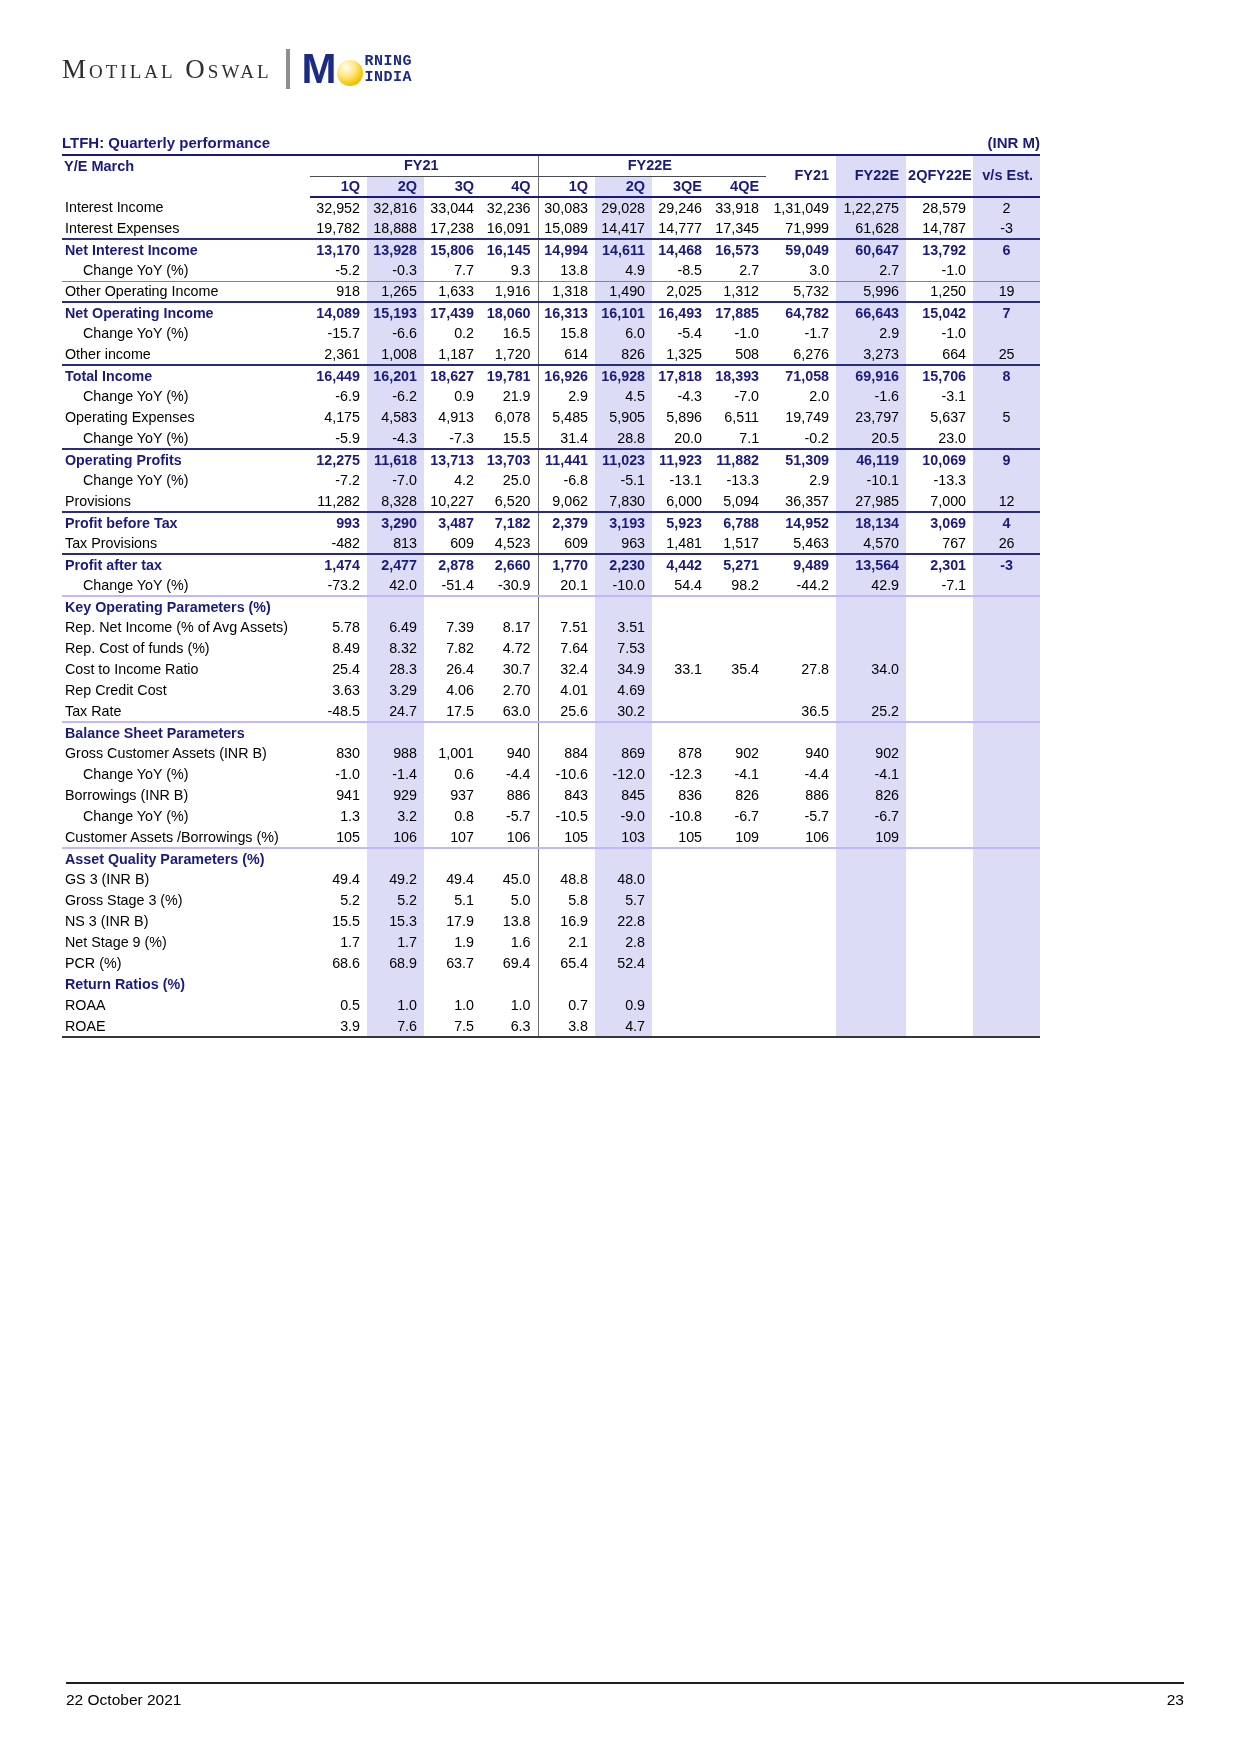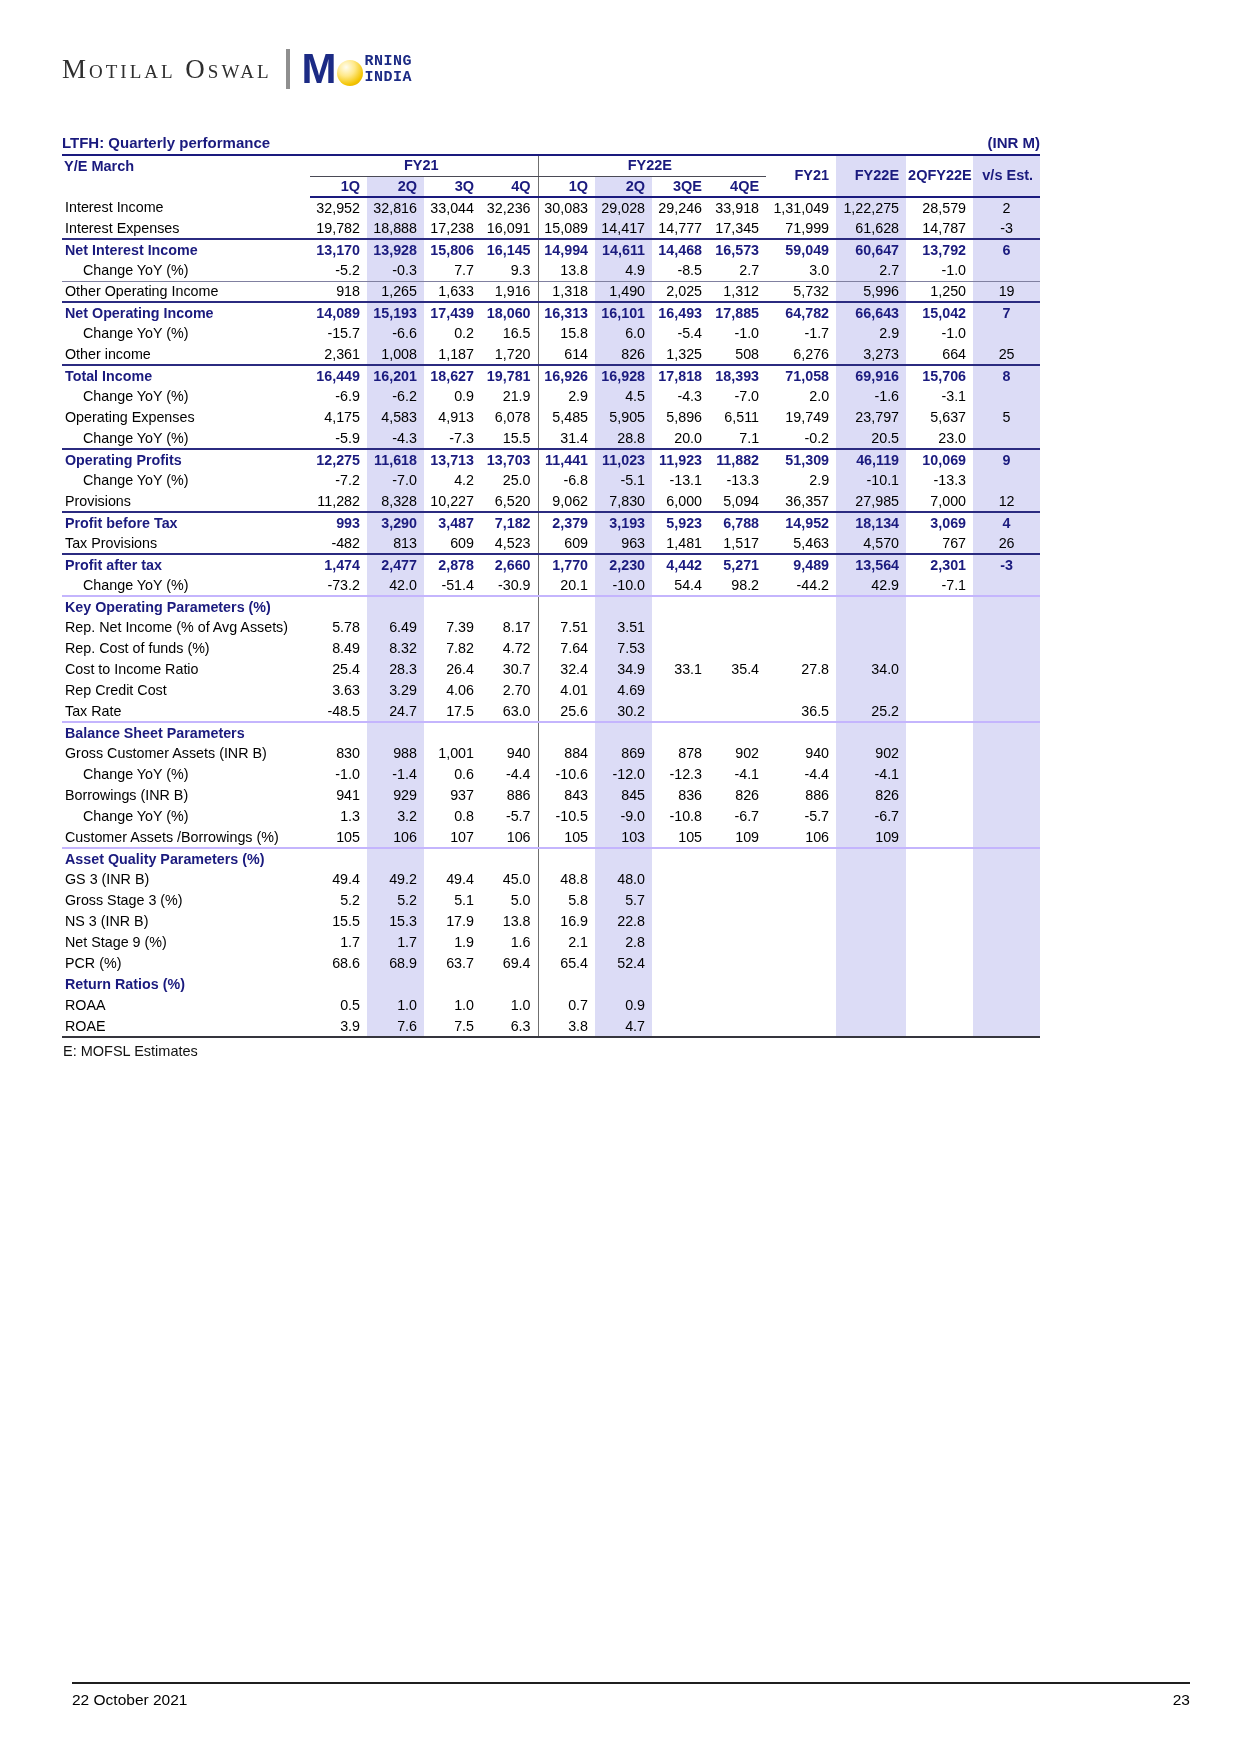--- a/index.html
+++ b/index.html
@@ -42,21 +42,21 @@
   .hl { background: #dcdcf6; }
   .vl { border-left: 1px solid #6f6f6f; }
   .ctr { text-align: center; padding-right: 2px; }
   tr.row-bold td { font-weight: bold; color: #1a1a7e; }
   tr.row-section td { font-weight: bold; color: #1a1a7e; }
   tr.rule-navy td { border-top: 2px solid #2b2b80; }
   tr.rule-thin td { border-top: 1px solid #8080a0; }
   tr.rule-dark td { border-top: 2px solid #c4b5fd; }
   .footnote { font-size: 14.5px; color: #111; padding-top: 5px; padding-left: 1px; }
   
-  .footer { position: absolute; left: 72px; top: 1682px; width: 1118px;
+  .footer { position: absolute; left: 66px; top: 1682px; width: 1118px;
             border-top: 2px solid #1f1f1f; display: flex; justify-content: space-between;
             padding-top: 7px; font-size: 15.5px; color: #000; }
 </style>
 </head>
 <body>
 
 <div class="logo">
   <span class="brand">Motilal Oswal</span>
   <span class="logo-divider"></span>
   <span class="mi">
@@ -707,19 +707,18 @@
           <td class="hl">4.7</td>
           <td class=""></td>
           <td class=""></td>
           <td class=""></td>
           <td class="hl"></td>
           <td class=""></td>
           <td class="hl ctr"></td>
         </tr>
       </tbody>
   </table>
-  <div class="footnote">E: MOFSL Estimates</div>
 </div>
 
 <div class="footer">
   <span>22 October 2021</span>
   <span>23</span>
 </div>
 
 </body></html>

